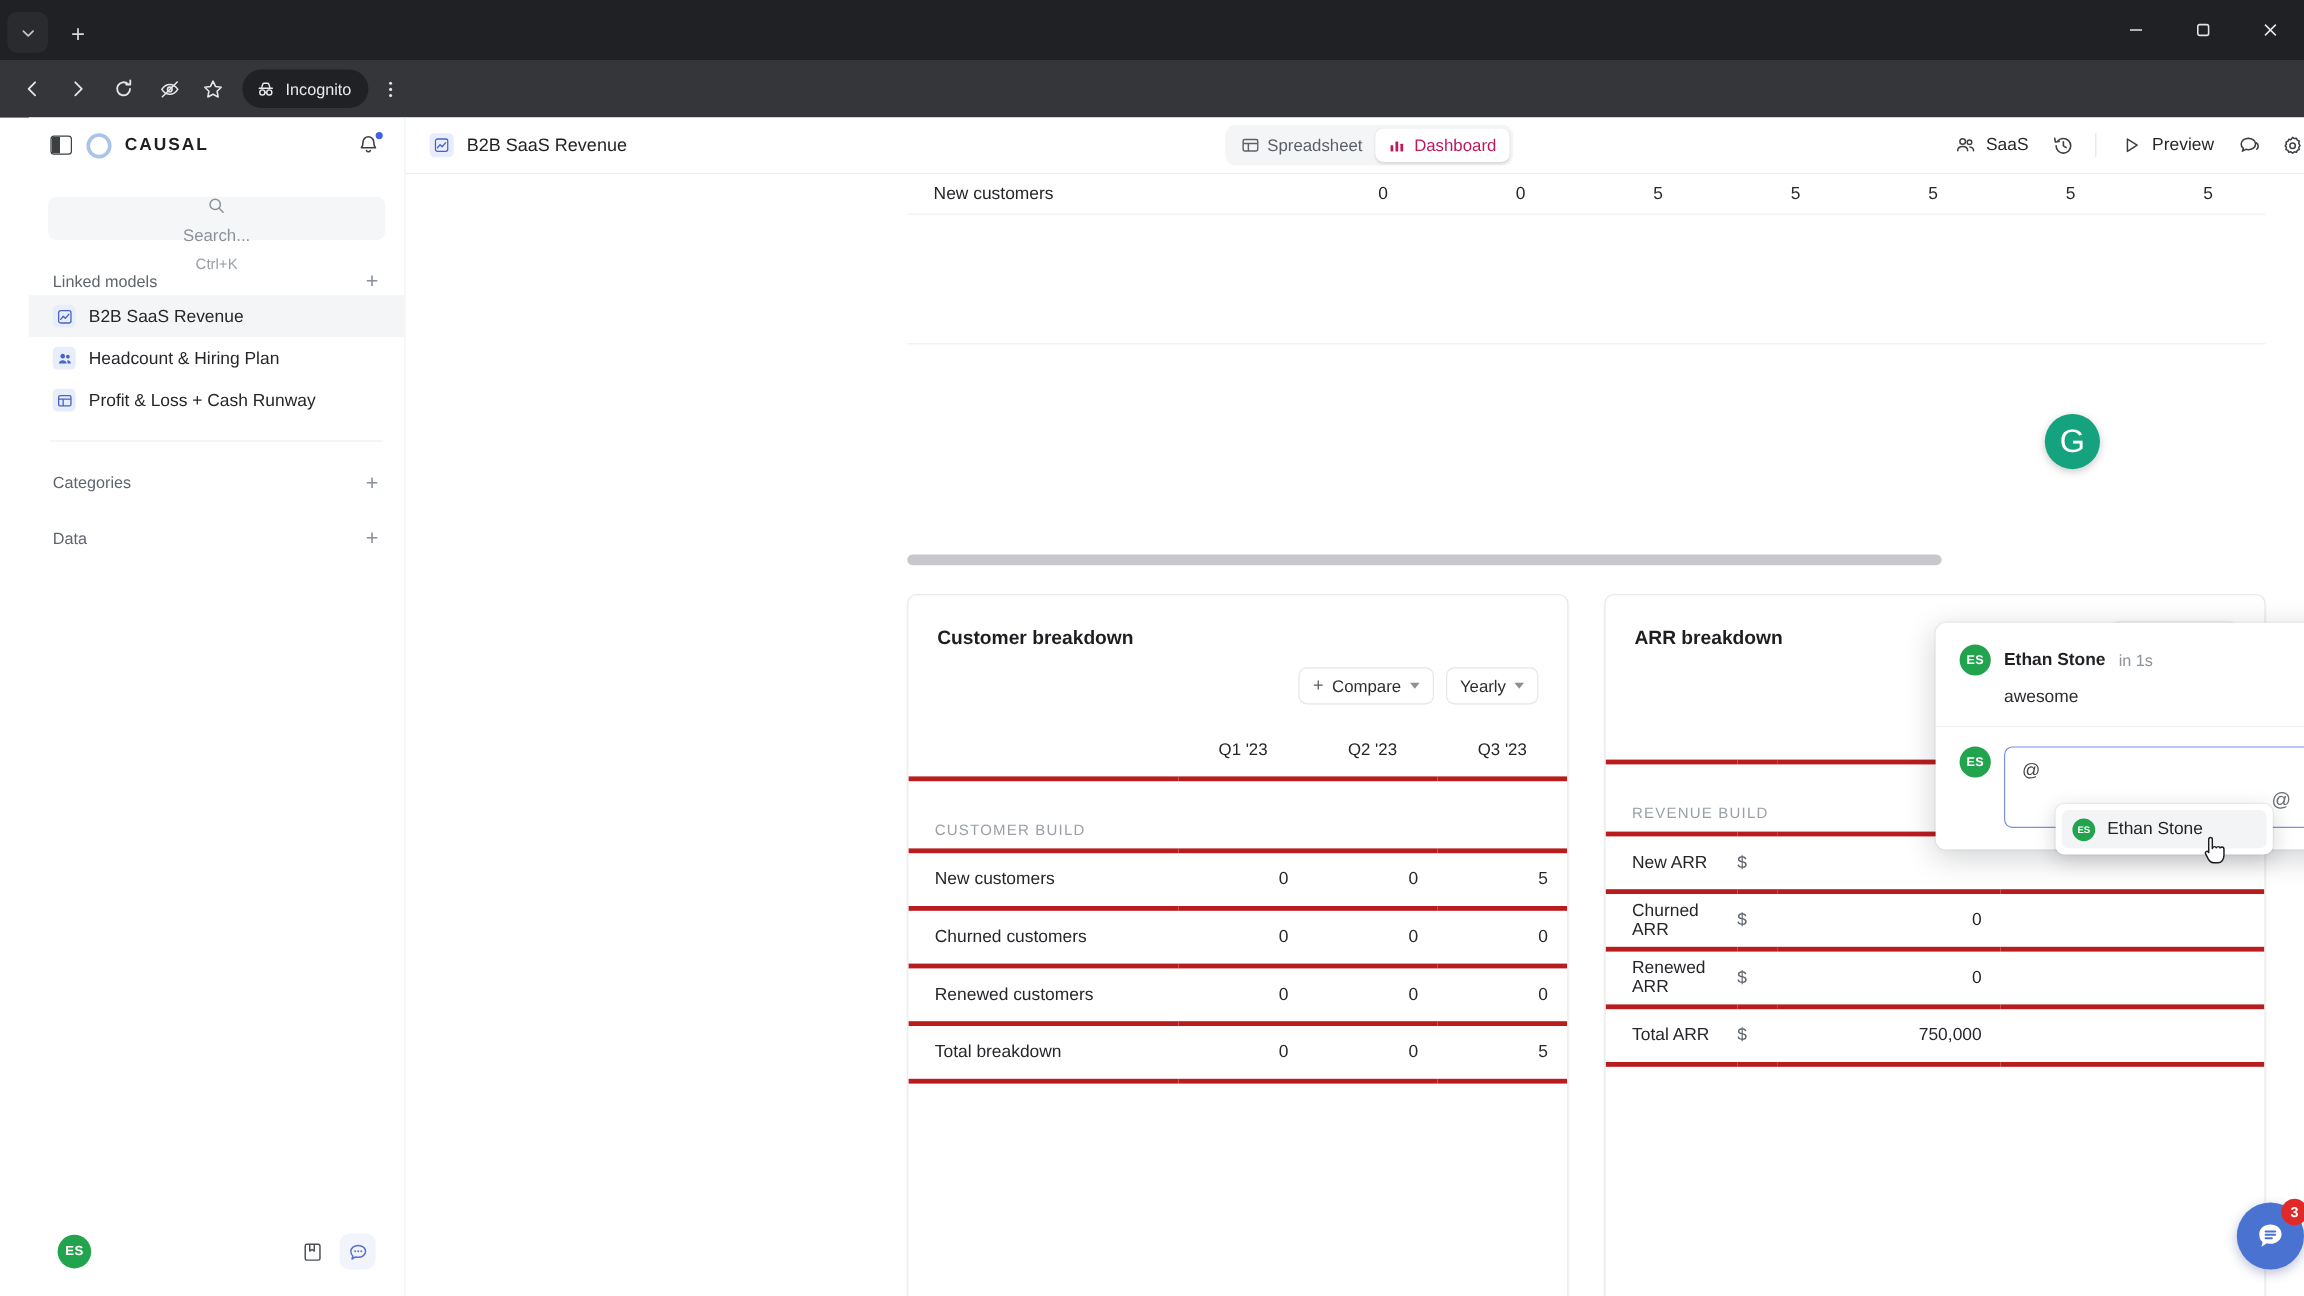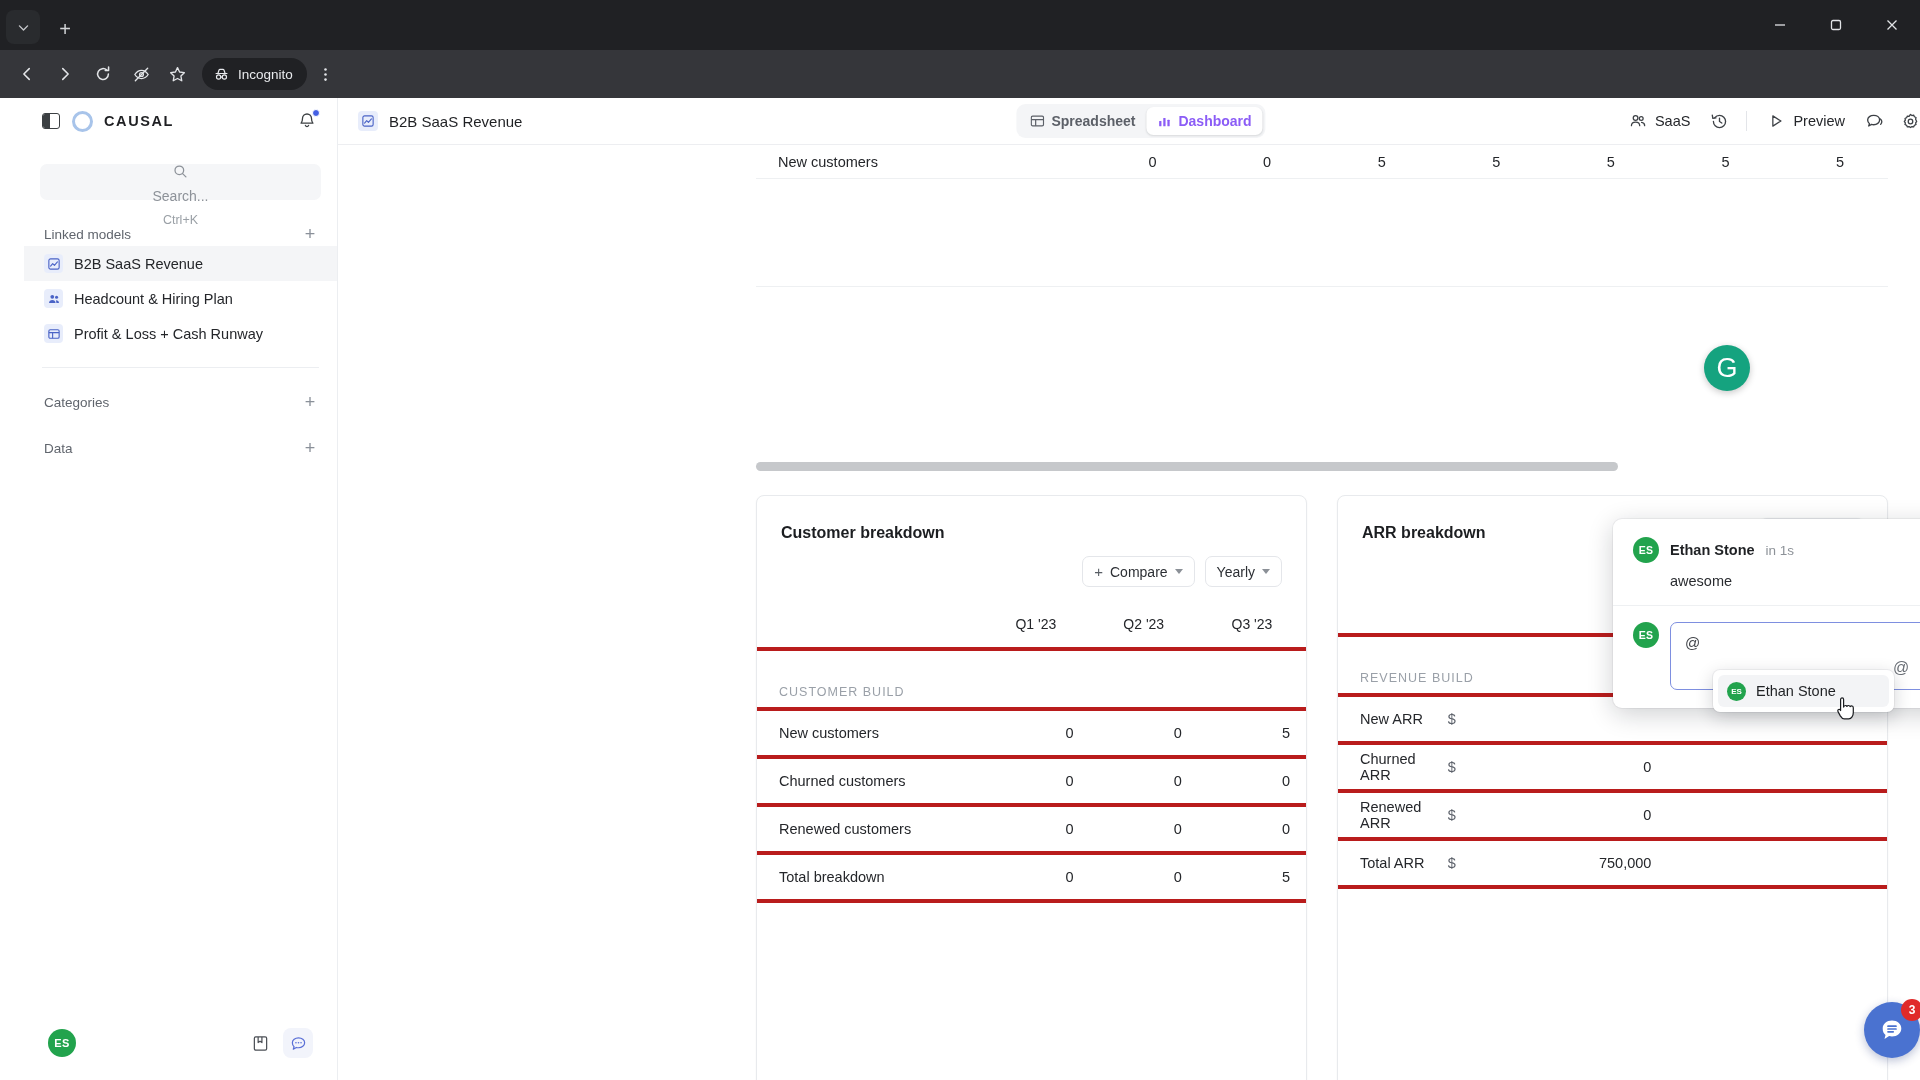--- a/index.html
+++ b/index.html
@@ -118,25 +118,25 @@
   
   .main { flex: 1 1 auto; position: relative; display: flex; flex-direction: column; min-width: 0; }
 
   .appbar { height: 47px; display: flex; align-items: center; padding: 0 18px 0 20px;
             border-bottom: 1px solid #edeef1; background: #fff; }
   .ab-title { display:flex; align-items:center; gap: 11px; font-size: 15px; color: #1f2023; }
   .ab-title-ico { width: 20px; height: 20px; border-radius: 4px; background:#e8edfb;
                   display:flex; align-items:center; justify-content:center; color:#4a63c6; }
   .seg {
     position: absolute; left: 50%; transform: translateX(-50%); display: flex; align-items:center;
-    background: #f4f5f7; border-radius: 9px; padding: 3px; font-weight: bold;
+    background: #f4f5f7; border-radius: 9px; padding: 3px;
   }
   .seg-btn { display:flex; align-items:center; gap: 7px; height: 28px; padding: 0 11px;
              border-radius: 7px; font-size: 14px; color: #5c6068; }
-  .seg-btn.active { background: #fff; color: #8b5cf6; box-shadow: 0 1px 2px rgba(20,22,28,.12); }
+  .seg-btn.active { background: #fff; color: #be185d; box-shadow: 0 1px 2px rgba(20,22,28,.12); }
   .ab-right { margin-left: auto; display:flex; align-items:center; gap: 4px; }
   .ab-btn { display:flex; align-items:center; gap: 8px; height: 32px; padding: 0 9px;
             border-radius: 7px; font-size: 14.5px; color: #25272b; }
   .ab-sep { width:1px; height: 20px; background:#e3e5e9; margin: 0 7px; }
   .ab-ico { width: 32px; height: 32px; display:flex; align-items:center; justify-content:center; color:#3d4146; }
 
   .canvas { flex: 1 1 auto; position: relative; background: #fff; overflow: hidden; }
 
   
   .top-grid { position: absolute; left: 418px; right: 56px; top: 0; }

